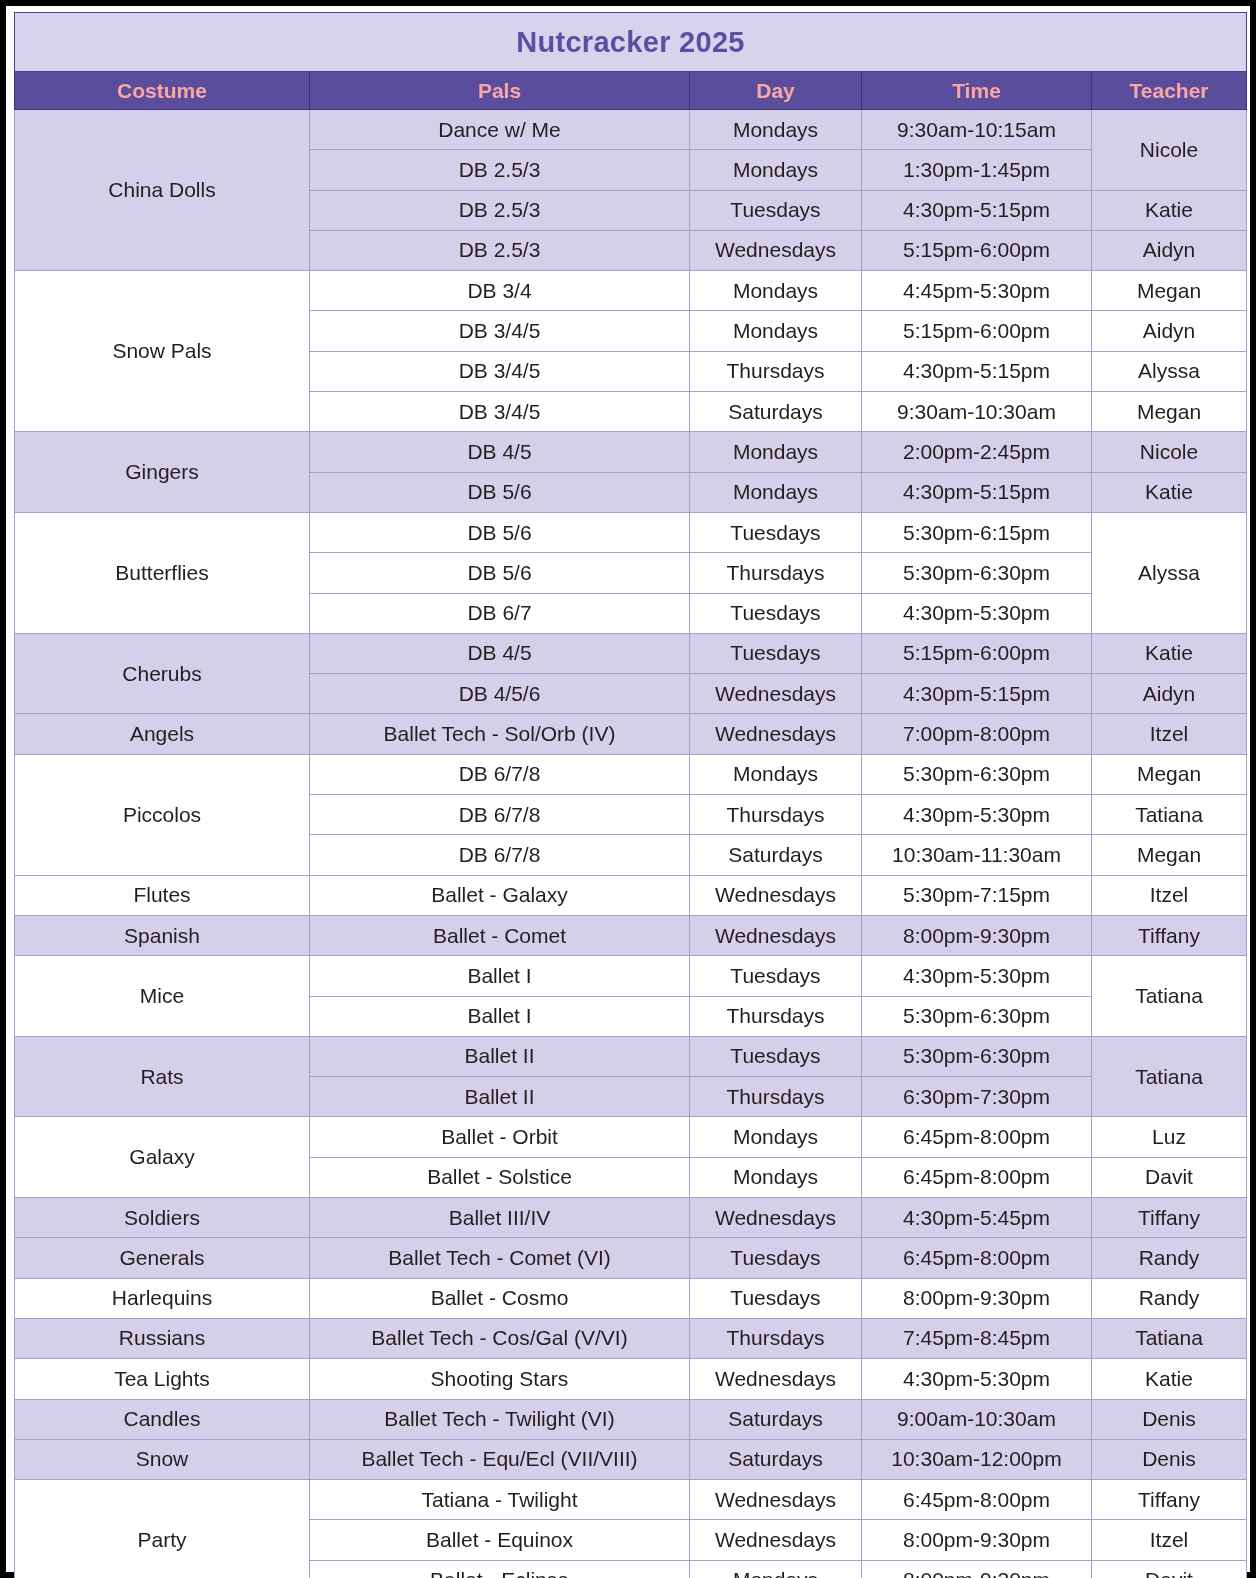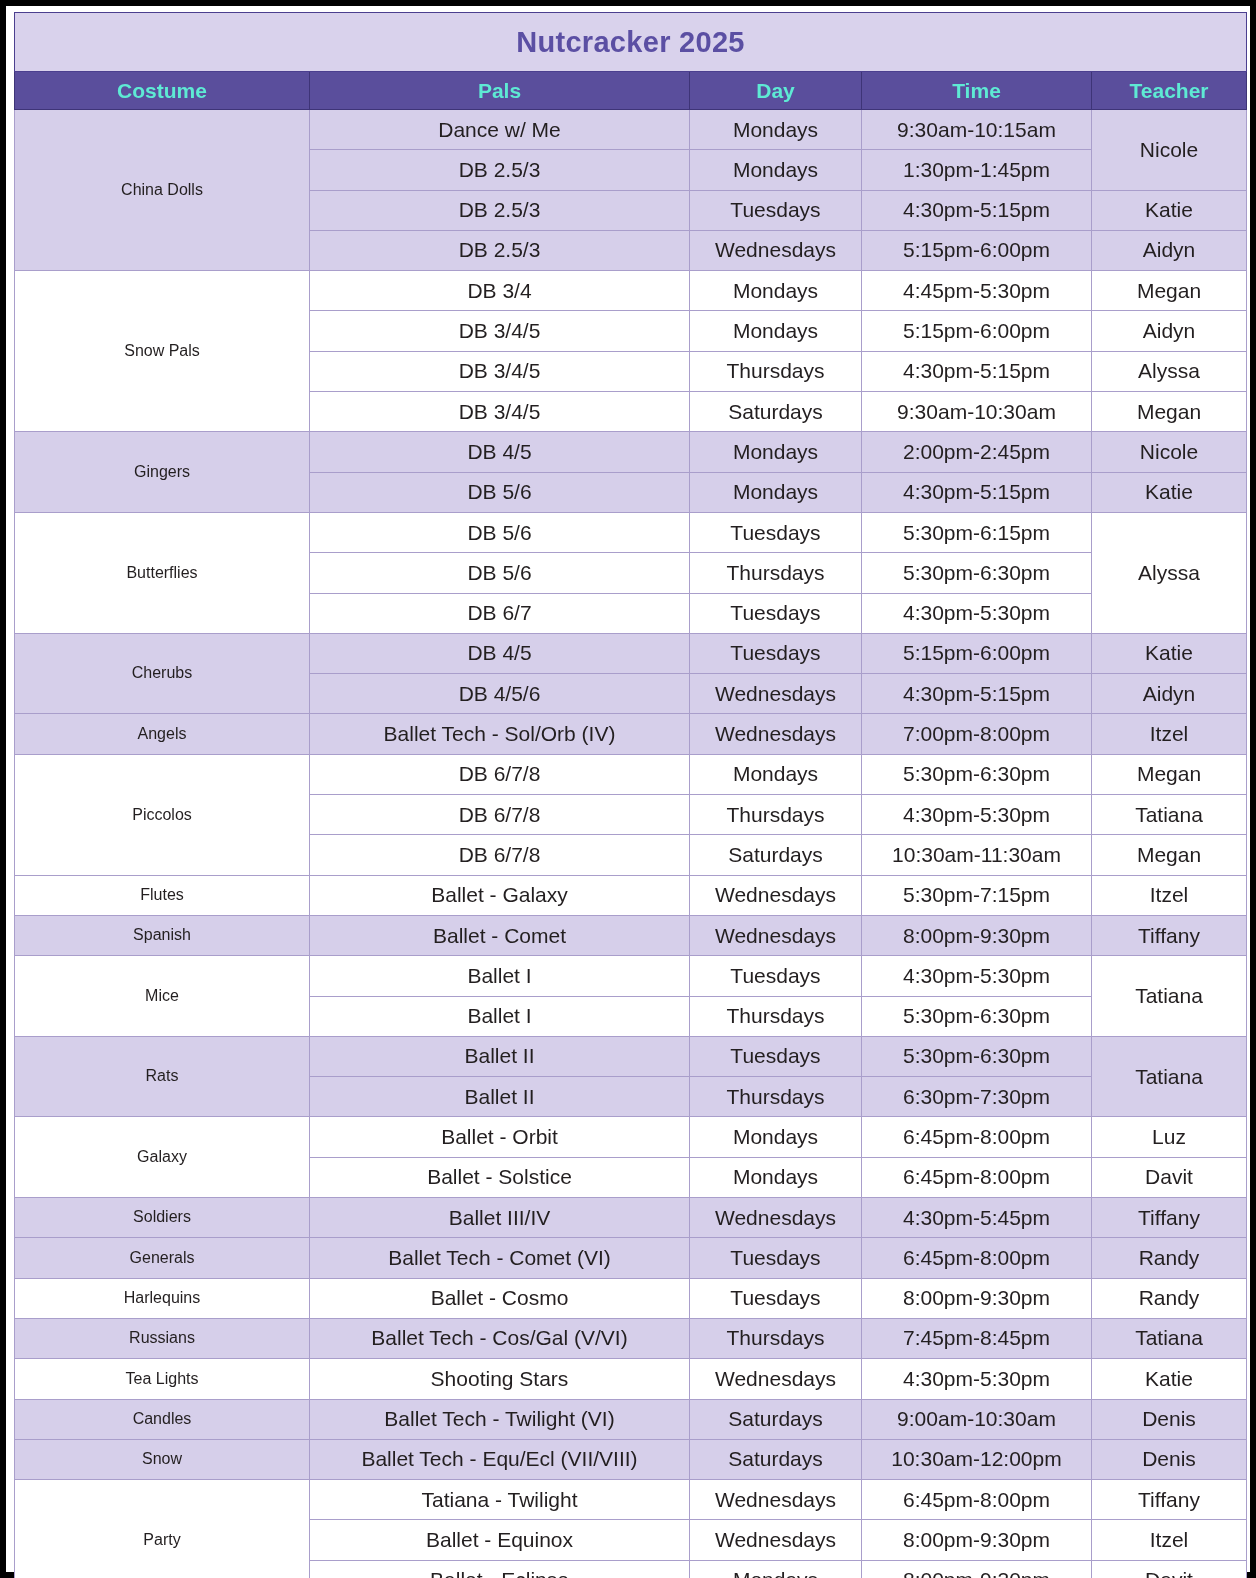--- a/index.html
+++ b/index.html
@@ -47,35 +47,35 @@
     border: 1px solid #4b3f8f;
     height: 58px;
     font-size: 29px;
     font-weight: bold;
     color: #5b4fa3;
     letter-spacing: 0.3px;
     margin-left: 12px;
   }
   tr.head-row th {
     background: #5a4e9c;
-    color: #5eead4;
+    color: #fca5a5;
     height: 37px;
     font-size: 21px;
     font-weight: bold;
     border: 1px solid #3e3477;
   }
   td.cell {
     font-size: 21px;
     height: 39.3px;
     line-height: 1.15;
     color: #231f20;
   }
   td.costume {
     font-weight: bold;
-    font-size: 16px;
+    font-size: 21px;
   }
   
   .shade { background: #d6cfea; }
   .plain { background: #ffffff; }
 </style>
 </head>
 <body>
 
 <div id="sheet">
   <table class="schedule">

